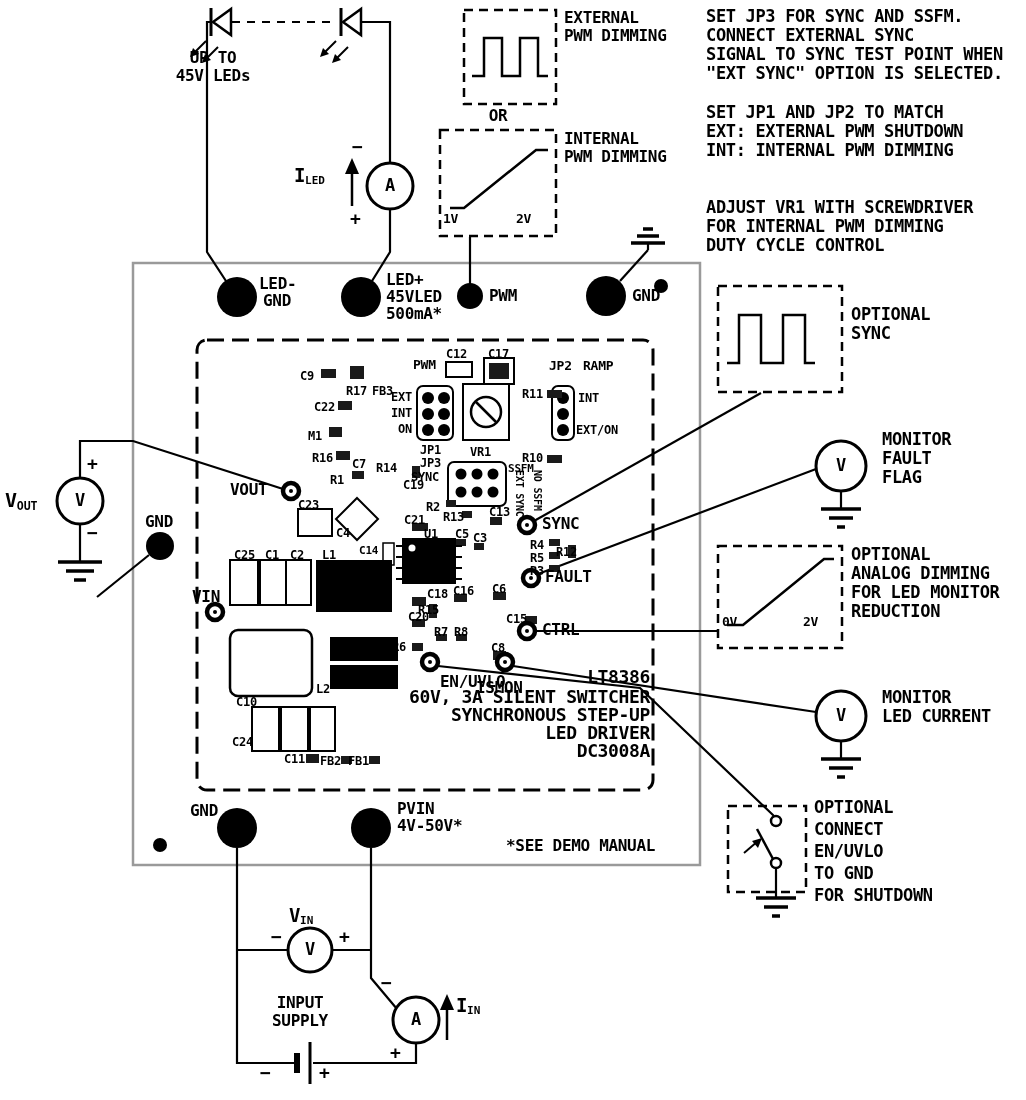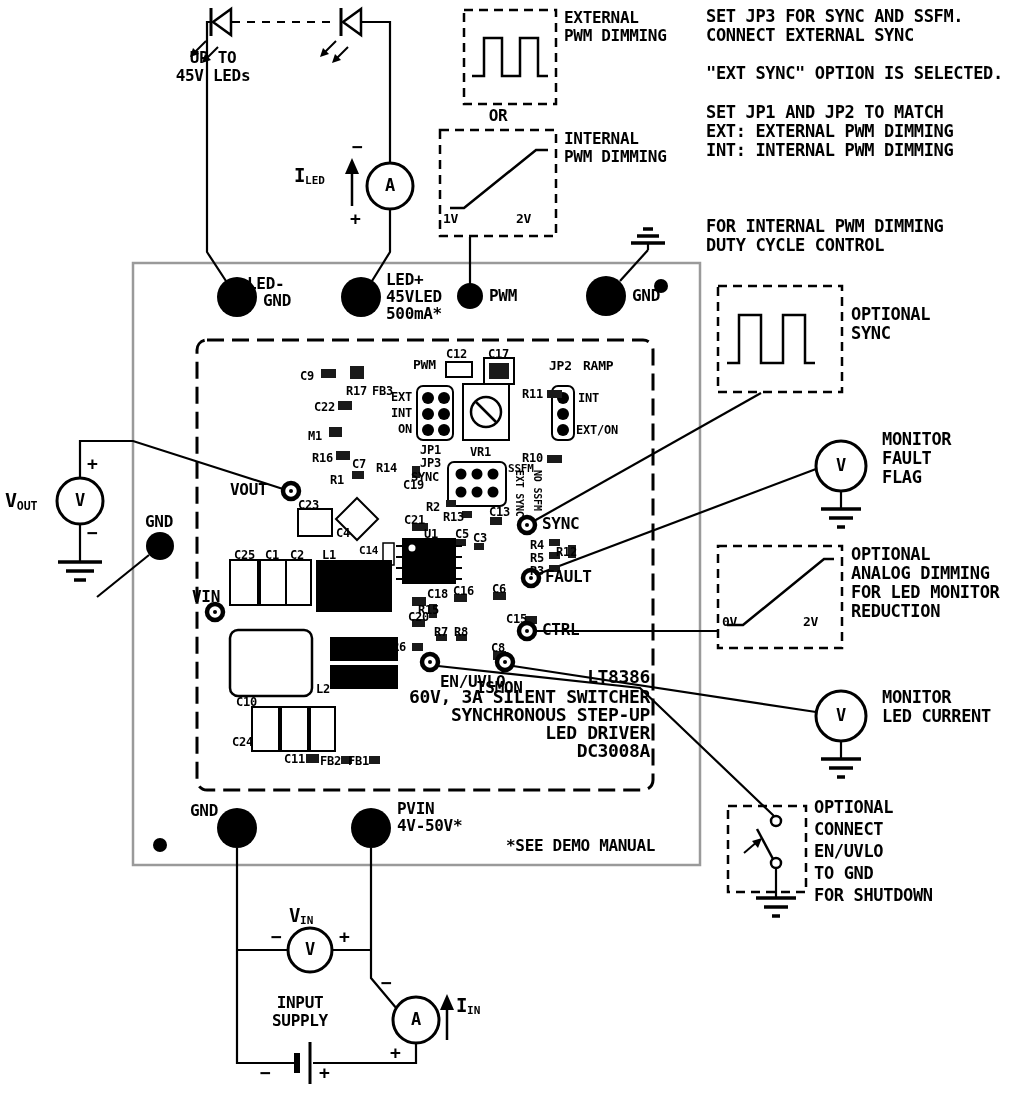--- a/index.html
+++ b/index.html
@@ -248,42 +248,44 @@
   </g>
 </svg>
 
 <div class="L s16 ctr" style="left:213px;top:50px">UP TO</div>
 <div class="L s16 ctr" style="left:213px;top:68px">45V LEDs</div>
 <div class="L s19" style="left:294px;top:166px"><span>I</span><span class="sub">LED</span></div>
 <div class="L s18" style="left:352px;top:138px">−</div>
 <div class="L s18" style="left:350px;top:210px">+</div>
 <div class="L s17 mc" style="left:390px;top:186px">A</div>
 
-<div class="L s16" style="left:247px;top:276px">LED-</div>
+<div class="L s16" style="left:259px;top:276px">LED-</div>
 <div class="L s16" style="left:263px;top:293px">GND</div>
 <div class="L s16" style="left:386px;top:272px">LED+</div>
 <div class="L s16" style="left:386px;top:289px">45VLED</div>
 <div class="L s16" style="left:386px;top:306px">500mA*</div>
 <div class="L s16" style="left:489px;top:288px">PWM</div>
 <div class="L s16" style="left:632px;top:288px">GND</div>
 
 <div class="L s16" style="left:564px;top:10px">EXTERNAL</div>
 <div class="L s16" style="left:564px;top:28px">PWM DIMMING</div>
 <div class="L s16 ctr" style="left:498px;top:108px">OR</div>
 <div class="L s16" style="left:564px;top:131px">INTERNAL</div>
 <div class="L s16" style="left:564px;top:149px">PWM DIMMING</div>
 <div class="L s13" style="left:443px;top:212px">1V</div>
 <div class="L s13" style="left:516px;top:212px">2V</div>
 
 <div class="L s17" style="left:706px;top:8px">SET JP3 FOR SYNC AND SSFM.</div>
 <div class="L s17" style="left:706px;top:27px">CONNECT EXTERNAL SYNC</div>
+<div class="L s17" style="left:706px;top:46px">SIGNAL TO SYNC TEST POINT WHEN</div>
 <div class="L s17" style="left:706px;top:65px">"EXT SYNC" OPTION IS SELECTED.</div>
 <div class="L s17" style="left:706px;top:104px">SET JP1 AND JP2 TO MATCH</div>
-<div class="L s17" style="left:706px;top:123px">EXT: EXTERNAL PWM DIMMING</div>
+<div class="L s17" style="left:706px;top:123px">EXT: EXTERNAL PWM SHUTDOWN</div>
 <div class="L s17" style="left:706px;top:142px">INT: INTERNAL PWM DIMMING</div>
+<div class="L s17" style="left:706px;top:199px">ADJUST VR1 WITH SCREWDRIVER</div>
 <div class="L s17" style="left:706px;top:218px">FOR INTERNAL PWM DIMMING</div>
 <div class="L s17" style="left:706px;top:237px">DUTY CYCLE CONTROL</div>
 
 <div class="L s17" style="left:851px;top:306px">OPTIONAL</div>
 <div class="L s17" style="left:851px;top:325px">SYNC</div>
 <div class="L s17" style="left:882px;top:431px">MONITOR</div>
 <div class="L s17" style="left:882px;top:450px">FAULT</div>
 <div class="L s17" style="left:882px;top:469px">FLAG</div>
 <div class="L s17 mc" style="left:841px;top:466px">V</div>
 <div class="L s17" style="left:851px;top:546px">OPTIONAL</div>

